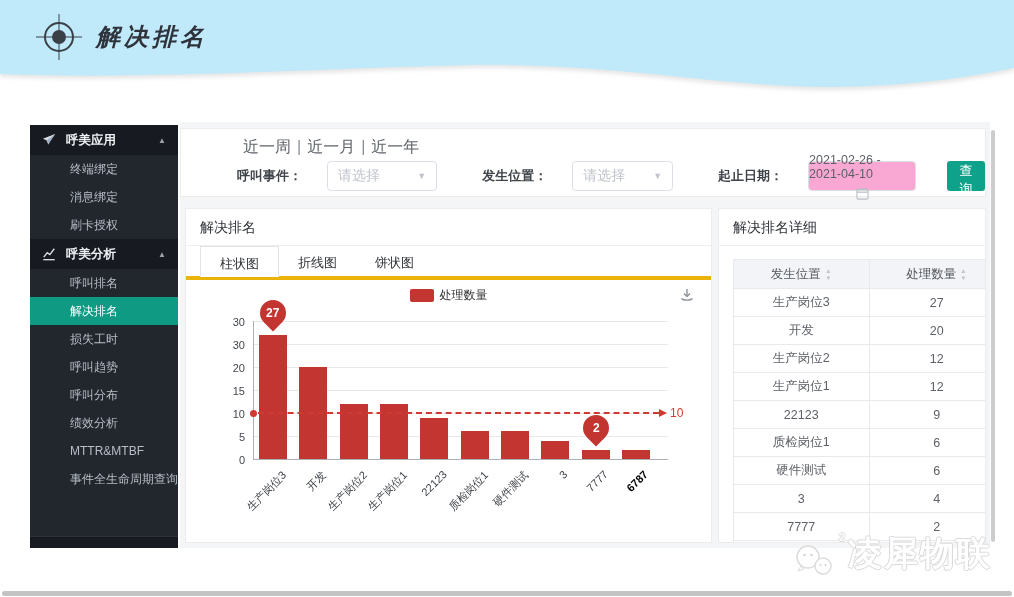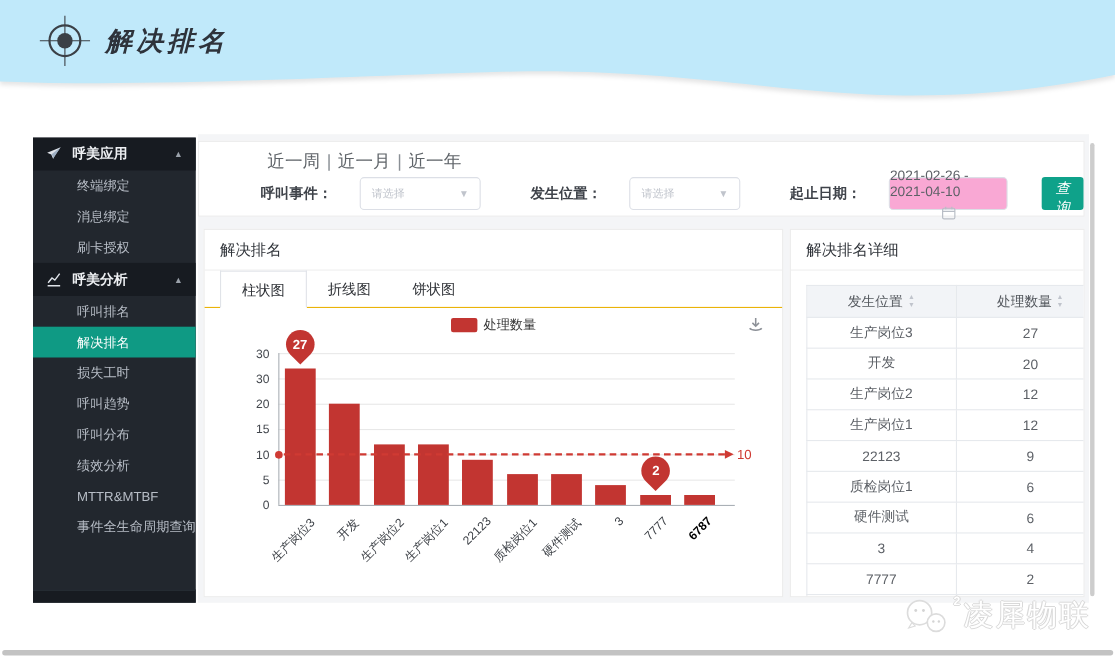--- a/index.html
+++ b/index.html
@@ -30,37 +30,37 @@
                border:1px solid #ececec;box-sizing:border-box;}
   .qr{position:absolute;top:8px;left:14px;font-size:16px;color:#5f6469;margin-left:48px;}
   .qr span{cursor:pointer;}
   .qr .sep{margin:0 6px;cursor:default;color:#8a8f95;}
   .frow{position:absolute;top:32px;left:0;right:0;height:30px;display:flex;align-items:center;
         font-size:13px;color:#3f434a;gap:17px;}
   .flabel{font-weight:bold;margin-left:28px;white-space:nowrap;}
   .flabel.first{margin-left:56px;}
   .select{width:145px;height:30px;border:1px solid #dcdfe6;border-radius:4px;margin-left:8px;
           display:flex;align-items:center;padding:0 10px;box-sizing:border-box;background:#fff;cursor:pointer;}
-  .select .ph{color:#c0c4cc;font-size:10px;flex:1;}
+  .select .ph{color:#c0c4cc;font-size:14px;flex:1;}
   .select .caret{color:#c0c4cc;font-size:9px;}
   .select.s2{width:132px;}
   .date-input{width:150px;height:30px;border:1px solid #dcdfe6;border-radius:4px;margin-left:8px;
               display:flex;align-items:center;justify-content:center;gap:6px;font-size:12.5px;
               color:#5d6167;box-sizing:border-box;cursor:pointer;background:#f9a8d4;flex-direction:column;}
   .btn{margin-left:14px;width:48px;height:30px;background:#0fa28a;color:#fff;border:none;
-       border-radius:3px;font-size:13px;cursor:pointer;font-style:italic;}
+       border-radius:3px;font-size:13px;cursor:pointer;}
 
   
   .panel{position:absolute;top:208px;background:#fff;border:1px solid #ececec;box-sizing:border-box;}
   .chart-panel{left:185px;width:527px;height:335px;}
   .table-panel{left:718px;width:268px;height:335px;overflow:hidden;}
   .p-title{height:36px;line-height:36px;padding:0 14px;font-size:14px;color:#2f3339;border-bottom:1px solid #efefef;}
 
   
-  .tabs{display:flex;height:34px;border-bottom:1px solid #eab308;padding-left:14px;box-sizing:border-box;}
+  .tabs{display:flex;height:34px;border-bottom:4px solid #eab308;padding-left:14px;box-sizing:border-box;}
   .tab{padding:0 19px;text-align:center;line-height:33px;font-size:13px;color:#303338;cursor:pointer;box-sizing:border-box;}
   .tab.active{border:1px solid #e0e3e8;border-bottom:1px solid #fff;background:#fff;margin-bottom:-1px;}
 
   
   .legend-row{position:relative;height:30px;display:flex;align-items:center;justify-content:center;gap:6px;}
   .swatch{width:24px;height:13px;border-radius:2px;background:#c23531;}
   .legend-text{font-size:12px;color:#333;cursor:pointer;}
   .dl{position:absolute;right:16px;top:7px;cursor:pointer;display:inline-flex;}
 
   
@@ -87,21 +87,21 @@
   .dtl th{background:#f2f4f7;color:#54585e;font-weight:normal;height:28px;cursor:pointer;}
   .dtl td{color:#5d6167;}
   .sort{display:inline-block;margin-left:4px;color:#c0c4cc;font-size:7px;line-height:1;vertical-align:middle;}
   .sort b{display:block;font-weight:normal;transform:scale(.9);}
 
   
   .vscroll{position:absolute;left:991px;top:130px;width:4px;height:412px;background:#cdcdcd;border-radius:2px;cursor:pointer;}
   .watermark{position:absolute;right:22px;bottom:20px;display:flex;align-items:flex-end;gap:3px;}
   .wm-badge{font-size:11px;font-weight:bold;color:#fff;align-self:flex-start;
             text-shadow:-1px 0 0 #dcdcdc,1px 0 0 #dcdcdc,0 -1px 0 #dcdcdc,0 1px 0 #dcdcdc;}
-  .wm-text{font-size:27px;font-weight:normal;color:#fff;letter-spacing:2px;
+  .wm-text{font-size:34px;font-weight:bold;color:#fff;letter-spacing:2px;
            text-shadow:-1px 0 0 #d9d9d9,1px 0 0 #d9d9d9,0 -1px 0 #d9d9d9,0 1px 0 #d9d9d9;text-align:right;}
   .bottom-bar{position:absolute;left:2px;right:2px;bottom:1px;height:5px;background:#c3c3c3;border-radius:3px;}
 </style>
 </head>
 <body>
 
 <div class="page">
 
   <div class="wave-wrap">
     <svg class="wave" width="1014" height="96" viewBox="0 0 1014 96">

